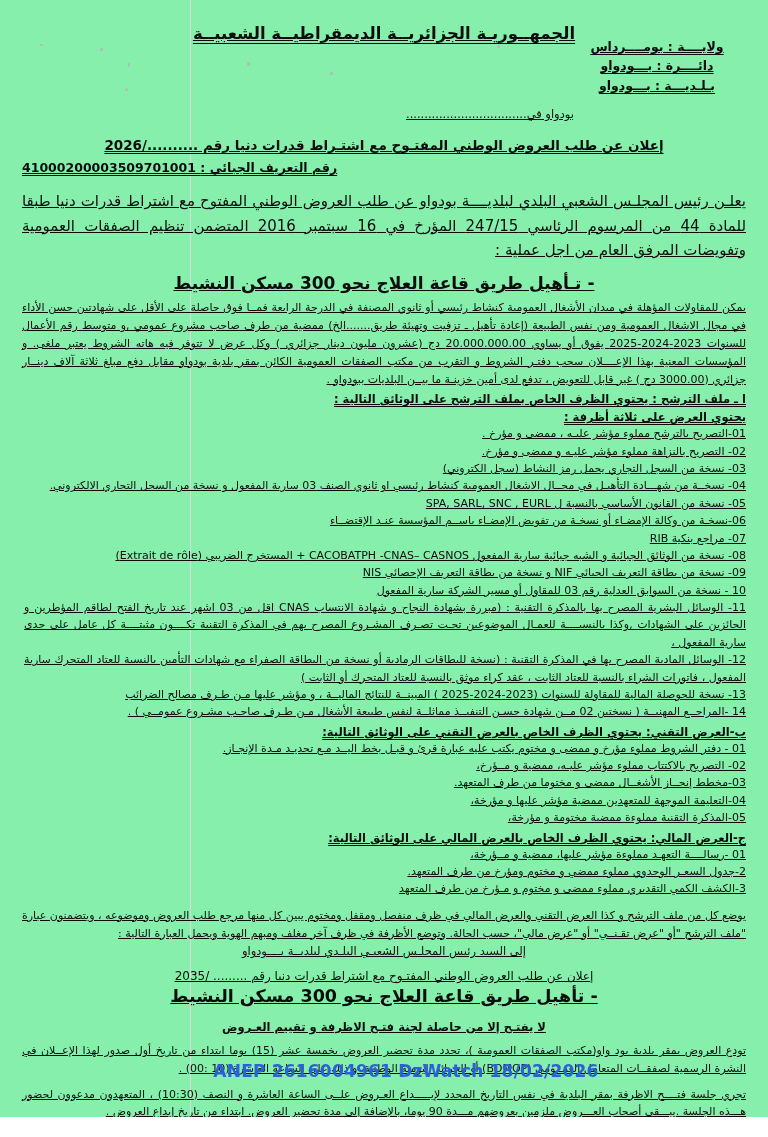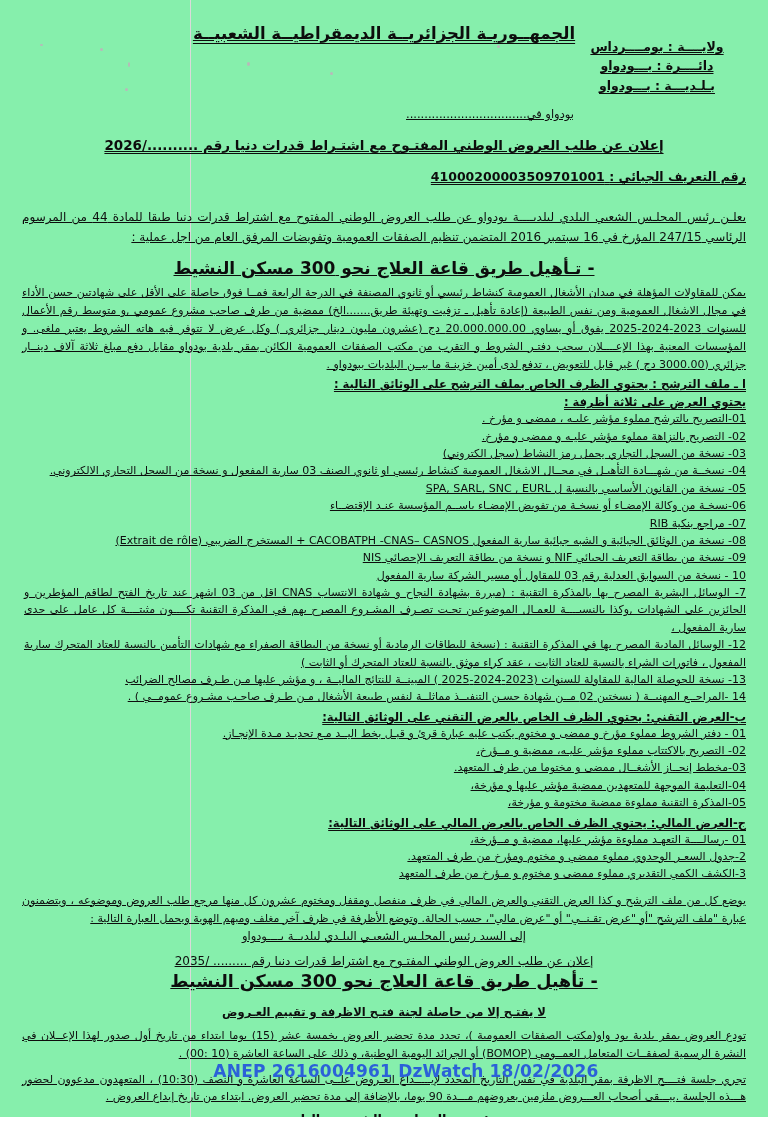--- a/index.html
+++ b/index.html
@@ -79,33 +79,33 @@
   .announce-title {
     text-align: center;
     font-size: 13.5px;
     font-weight: bold;
     text-decoration: underline;
     text-underline-offset: 3px;
     margin-top: 14px;
     line-height: 1.5;
   }
   .fiscal-id {
-    text-align: right;
+    text-align: left;
     font-size: 12.5px;
     font-weight: bold;
     text-decoration: underline;
     text-underline-offset: 3px;
+    margin-top: 5px;
+    direction: rtl;
+  }
+  .fiscal-id .num { direction: ltr; unicode-bidi: embed; }
+
+  .intro {
     margin-top: 14px;
-    direction: rtl;
-  }
-  .fiscal-id .num { direction: ltr; unicode-bidi: embed; }
-
-  .intro {
-    margin-top: 24px;
-    font-size: 12px;
+    font-size: 15px;
     line-height: 1.62;
     text-align: justify;
     text-align-last: right;
   }
 
   .project-title {
     text-align: center;
     font-size: 17px;
     font-weight: bold;
     margin: 11px 0 6px 0;
@@ -253,21 +253,21 @@
       <li class="hang">01-التصريح بالترشح مملوء مؤشر عليـه ، ممضى و مؤرخ .</li>
       <li class="hang">02- التصريح بالنزاهة  مملوء مؤشر عليـه و ممضى و مؤرخ.</li>
       <li class="hang">03- نسخة من السجل التجاري يحمل رمز النشاط (سجل الكتروني)</li>
       <li class="hang">04- نسخــة من شهـــادة التأهيـل في مجــال الاشغال العمومية  كنشاط رئيسي او ثانوي  الصنف 03 سارية المفعول و نسخة من السجل التجاري الالكتروني.</li>
       <li class="hang">05- نسخة من القانون الأساسي بالنسبة ل  SPA, SARL, SNC , EURL</li>
       <li class="hang">06-نسخـة من وكالة الإمضـاء أو نسخـة  من تفويض الإمضـاء  باســم المؤسسة عنـد الإقتضــاء</li>
       <li class="hang">07- مراجع بنكية RIB</li>
       <li class="hang">08-  نسخة من الوثائق الجبائية و الشبه جبائية سارية المفعول CACOBATPH -CNAS– CASNOS + المستخرج الضريبي  (Extrait de rôle)</li>
       <li class="hang">09- نسخة من بطاقة التعريف الجبائي NIF و نسخة من بطاقة التعريف الإحصائي NIS</li>
       <li class="hang">10 - نسخة من السوابق العدلية رقم 03 للمقاول أو مسير الشركة سارية المفعول</li>
-      <li class="hang">7- الوسائل البشرية المصرح بها بالمذكرة التقنية :  (مبررة بشهادة  النجاح و شهادة الانتساب CNAS اقل من 03 اشهر  عند تاريخ الفتح  لطاقم المؤطرين و الحائزين على الشهادات ,وكذا بالنسبــــة  للعمـال الموضوعين تحـت تصـرف المشـروع  المصرح بهم في المذكرة التقنية تكــــون مثبتــــة   كل عامل على حدى  سارية المفعول ،</li>
+      <li class="hang">11- الوسائل البشرية المصرح بها بالمذكرة التقنية :  (مبررة بشهادة  النجاح و شهادة الانتساب CNAS اقل من 03 اشهر  عند تاريخ الفتح  لطاقم المؤطرين و الحائزين على الشهادات ,وكذا بالنسبــــة  للعمـال الموضوعين تحـت تصـرف المشـروع  المصرح بهم في المذكرة التقنية تكــــون مثبتــــة   كل عامل على حدى  سارية المفعول ،</li>
       <li class="hang">12- الوسائل المادية المصرح بها في المذكرة التقنية  : (نسخة للبطاقات الرمادية أو نسخة من البطاقة الصفراء مع شهادات التأمين بالنسبة للعتاد المتحرك سارية المفعول  ، فاتورات الشراء بالنسبة للعتاد الثابت  ، عقد كراء موثق بالنسبة للعتاد المتحرك أو الثابت )</li>
       <li class="hang">13- نسخة  للحوصلة المالية للمقاولة للسنوات (2023-2024-2025 ) المبينــة للنتائج الماليــة ، و مؤشر عليها  مـن طـرف مصالح الضرائب</li>
       <li class="hang">14 -المراجــع المهنيــة ( نسختين 02 مــن  شهادة حسـن التنفيــذ  مماثلــة  لنفس طبيعة الأشغال  مـن طـرف صاحـب مشـروع  عمومــي ) .</li>
     </ul>
 
     <div class="section-head">ب-العرض التقني: يحتوي الظرف الخاص بالعرض التقني على الوثائق التالية:</div>
     <ul class="doclist">
       <li class="hang">01 - دفتر الشروط  مملوء مؤرخ و ممضى و مختوم يكتب عليه عبارة قرئ و قبـل بخط اليــد مـع تحديـد مـدة الإنجـاز.</li>
       <li class="hang">02- التصريح بالاكتتاب مملوء مؤشر عليـه، ممضية و مــؤرخ،</li>
       <li class="hang">03-مخطط إنجــاز الأشغــال ممضى و مختوما من طرف المتعهد.</li>
@@ -275,21 +275,21 @@
       <li class="hang">05-المذكرة التقنية مملوءة ممضية مختومة و مؤرخة،</li>
     </ul>
 
     <div class="section-head">ج-العرض المالي: يحتوي الظرف الخاص بالعرض المالي على الوثائق التالية:</div>
     <ul class="doclist">
       <li class="hang">01 -رسالــــة التعهـد مملوءة مؤشر  عليها، ممضية و مــؤرخة،</li>
       <li class="hang">2-جدول السعـر الوحدوي مملوء ممضي و مختوم ومؤرخ من طرف المتعهد.</li>
       <li class="hang">3-الكشف الكمي التقديري مملوء ممضى و مختوم و مـؤرخ من طرف المتعهد</li>
     </ul>
 
-    <div class="closing-para">يوضع كل من ملف الترشح و كذا العرض التقني والعرض المالي في ظرف منفصل ومقفل ومختوم عشرون كل منها مرجع طلب العروض وموضوعه ، ويتضمنون عبارة "ملف الترشح "أو  "عرض تقـنــي" أو "عرض مالي"، حسب الحالة. وتوضع الأظرفة في ظرف آخر مغلف ومبهم الهوية ويحمل العبارة التالية :</div>
+    <div class="closing-para">يوضع كل من ملف الترشح و كذا العرض التقني والعرض المالي في ظرف منفصل ومقفل ومختوم يبين كل منها مرجع طلب العروض وموضوعه ، ويتضمنون عبارة "ملف الترشح "أو  "عرض تقـنــي" أو "عرض مالي"، حسب الحالة. وتوضع الأظرفة في ظرف آخر مغلف ومبهم الهوية ويحمل العبارة التالية :</div>
 
     <div class="addressee">إلى السيد رئيس المجلـس الشعبـي البلـدي لبلديــة بــــودواو</div>
 
     <div class="repeat-announce">إعلان عن طلب العروض الوطني المفتـوح مع اشتراط قدرات دنيا رقم ......... /2035</div>
 
     <div class="repeat-project">- تأهيل طريق قاعة العلاج نحو 300 مسكن النشيط</div>
 
     <div class="notice-open">لا يفتـح إلا من حاصلة لجنة فتـح الاظرفة  و تقييم العـروض</div>
 
     <div class="deposit">تودع العروض بمقر بلدية بود واو(مكتب الصفقات العمومية )، تحدد مدة تحضير العروض بخمسة عشر  (15) يوما ابتداء من تاريخ أول صدور لهذا الإعــلان في النشرة الرسمية لصفقــات المتعامل العمــومي (BOMOP) أو  الجرائد اليومية الوطنية، و ذلك على الساعة العاشرة (10 :00) .</div>

